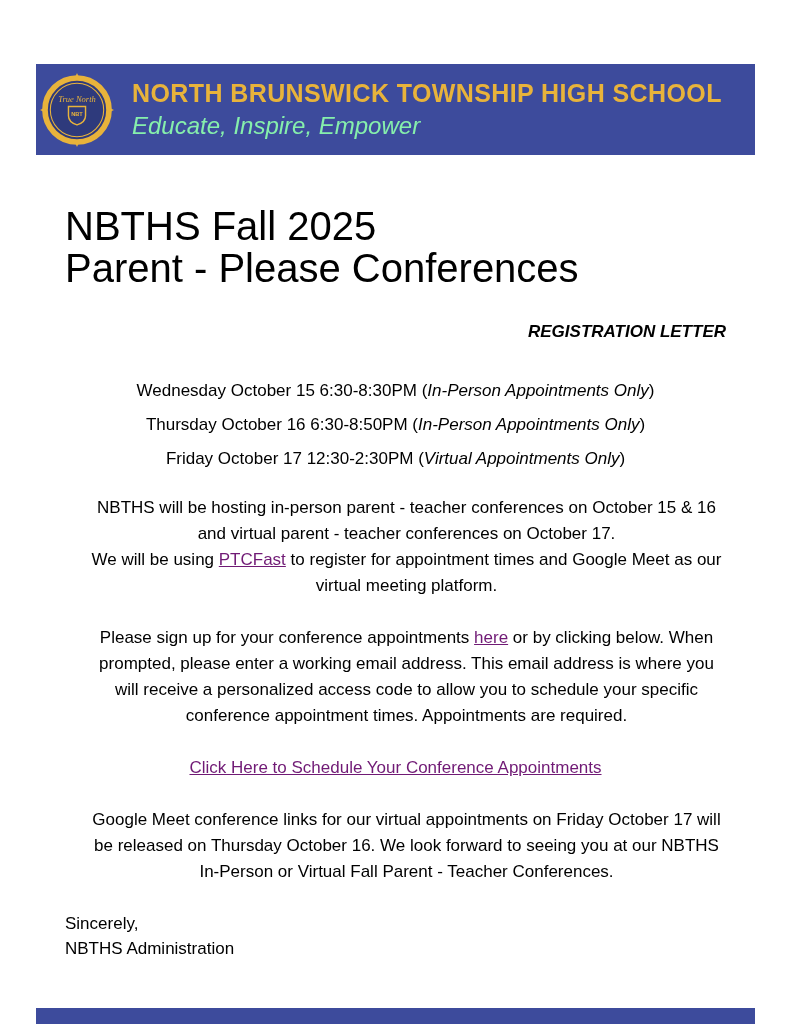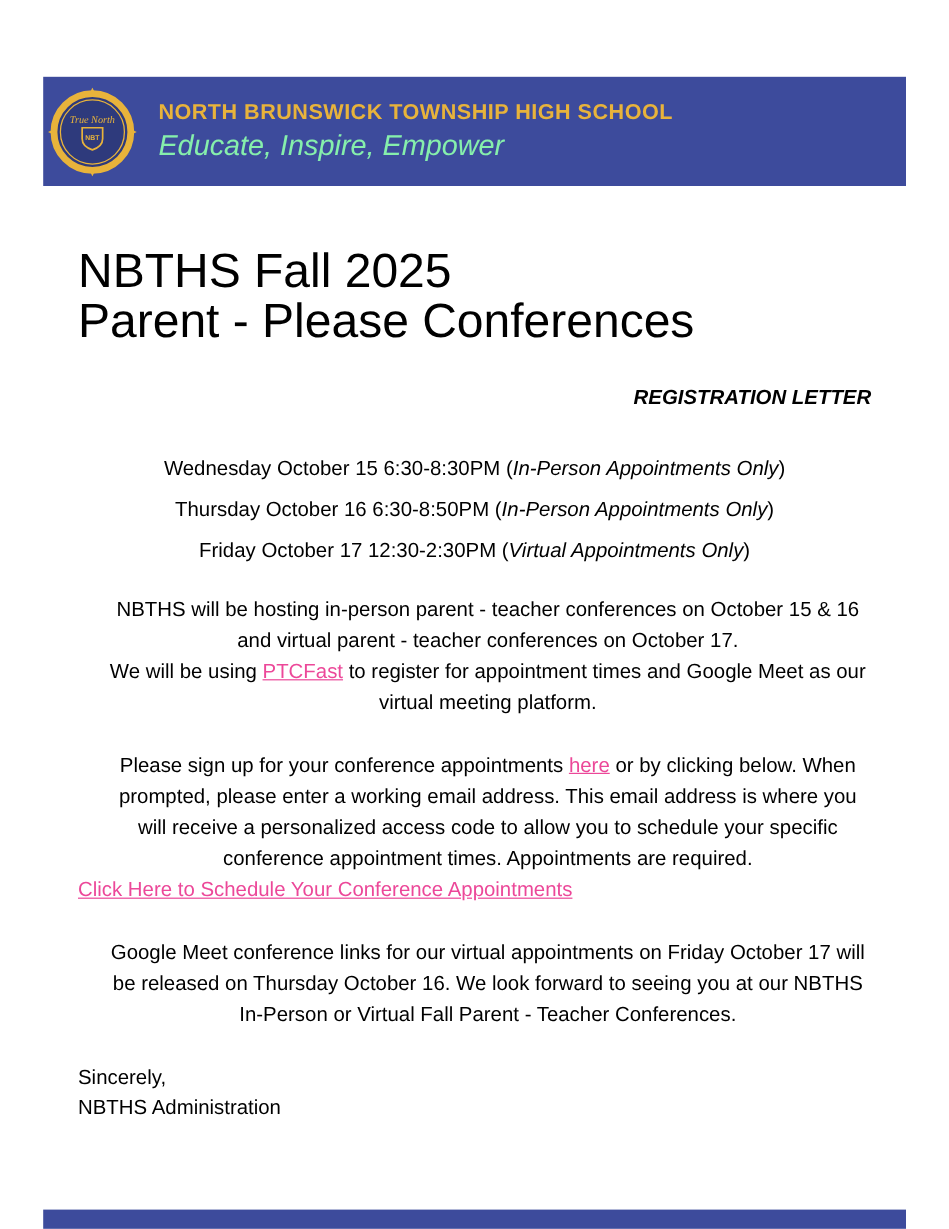--- a/index.html
+++ b/index.html
@@ -22,21 +22,21 @@
     display: flex;
     align-items: center;
     padding-left: 4px;
   }
   .logo { width: 74px; height: 74px; flex: 0 0 74px; }
   .logo svg { display: block; width: 74px; height: 74px; }
   .banner-text { margin-left: 18px; }
   .school-name {
     color: #E8B33B;
     font-weight: bold;
-    font-size: 18px;
+    font-size: 25px;
     letter-spacing: 0.4px;
     white-space: nowrap;
   }
   .motto {
     color: #86efac;
     font-weight: normal;
     font-style: italic;
     font-size: 24px;
     margin-top: 4px;
   }
@@ -62,23 +62,23 @@
   }
   .schedule { margin-top: 38px; text-align: center; font-size: 17px; }
   .schedule-line { line-height: 21px; margin-bottom: 13px; }
   .para {
     margin-top: 26px;
     font-size: 17px;
     line-height: 26px;
     text-align: center;
     margin-left: 22px;
   }
-  .center-link-row { text-align: left; font-size: 17px; line-height: 26px; }
+  .center-link-row { margin-top: 26px; text-align: center; font-size: 17px; line-height: 26px; }
   .closing { margin-top: 26px; font-size: 17px; line-height: 25px; }
-  a.link { color: #ec4899; text-decoration: underline; cursor: pointer; }
+  a.link { color: #701a75; text-decoration: underline; cursor: pointer; }
   em { font-style: italic; }
   .footer-bar {
     position: absolute;
     left: 36px;
     bottom: 0;
     width: 719px;
     height: 16px;
     background: #3D4B9C;
   }
 </style>

